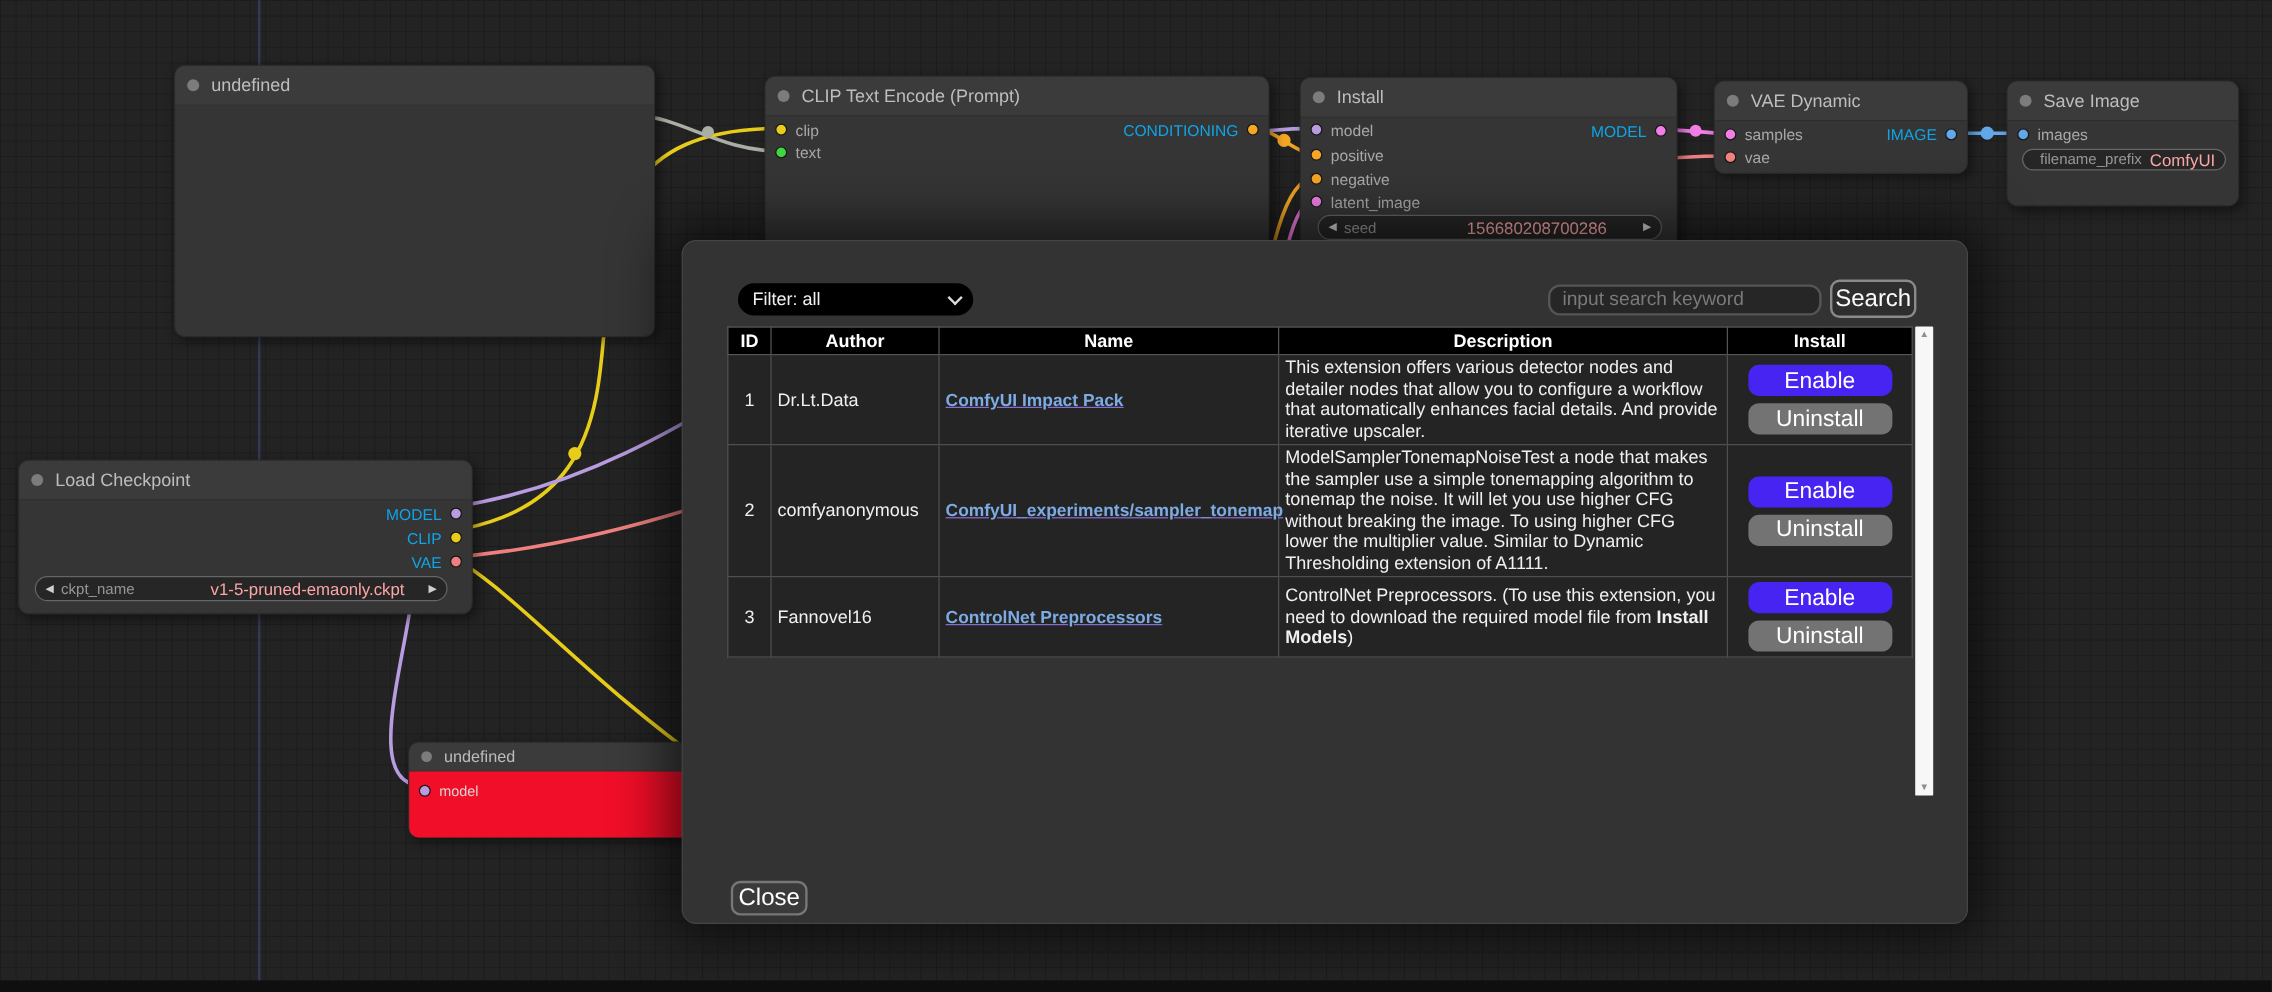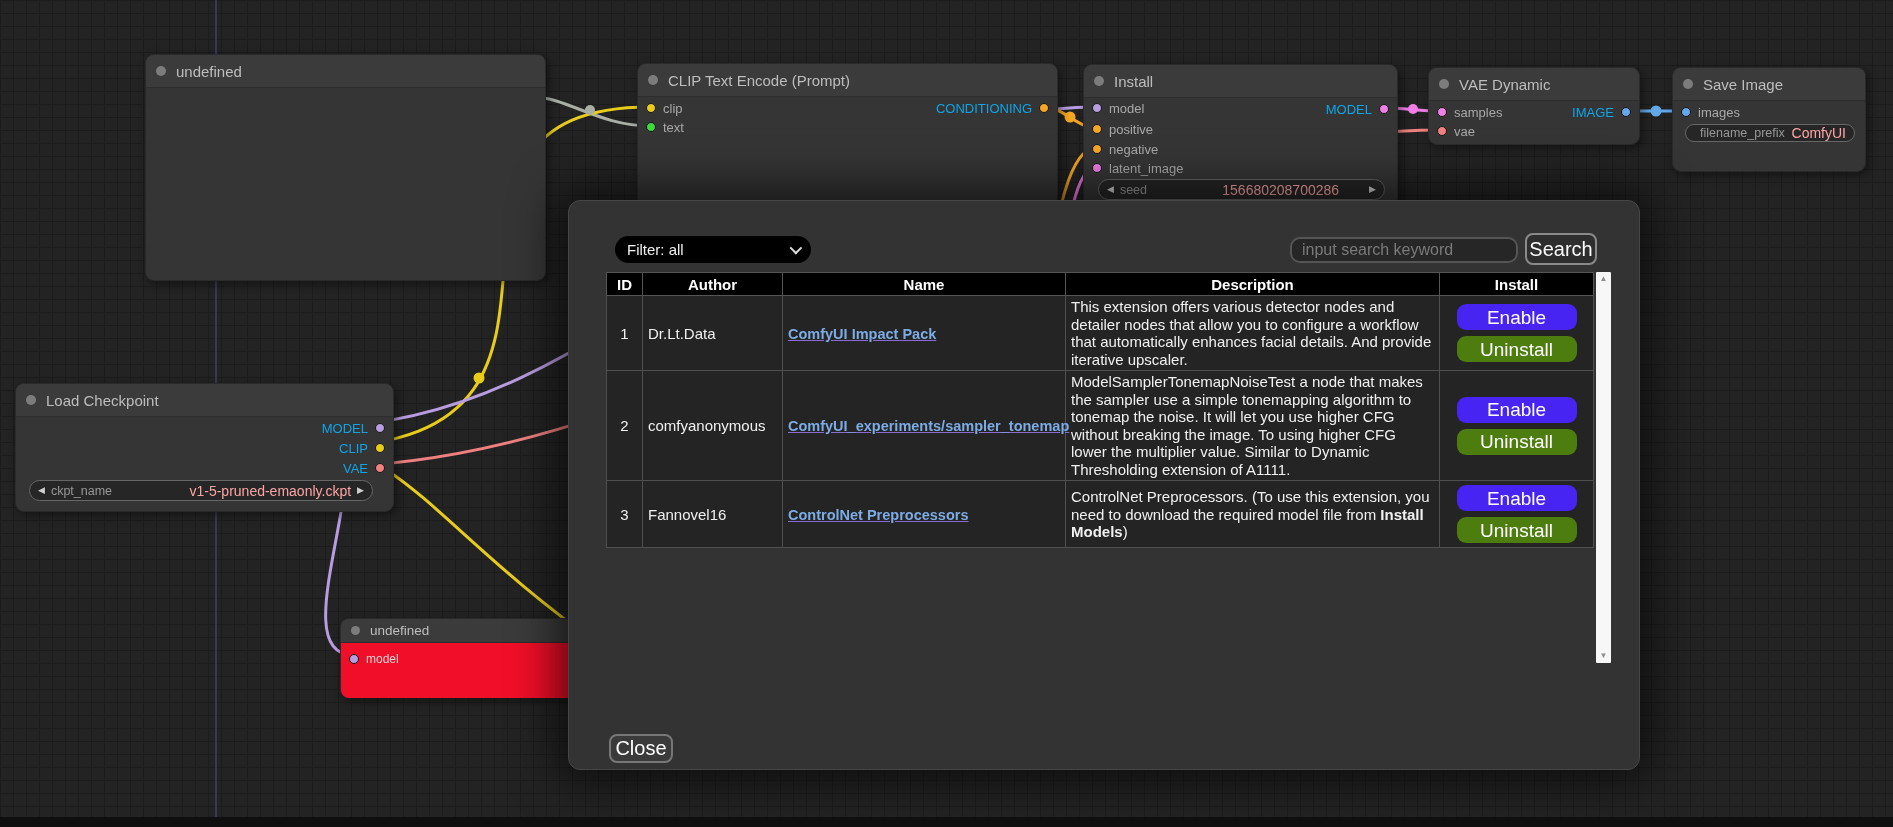--- a/index.html
+++ b/index.html
@@ -47,21 +47,21 @@
   .table-region{position:absolute;left:37px;top:71px;width:1005px;height:391px;}
   table.ext{border-collapse:collapse;width:987px;table-layout:fixed;}
   table.ext th{background:#000;color:#fff;font-weight:bold;font-size:15px;height:22px;border:1px solid #555;padding:0 3px;}
   table.ext td{background:#242424;border:1px solid #4f4f4f;color:#f0f0f0;font-size:15px;vertical-align:middle;padding:2px 5px;}
   td.cid{text-align:center;}
   td.cname a{color:#7dabe4;font-weight:bold;font-size:14.5px;text-decoration:underline;text-decoration-color:#8a6dd4;}
   td.cdesc{font-size:14.5px;line-height:1.17;padding:2px 5px;}
   td.cinstall{text-align:center;}
   .btn-stack{display:flex;flex-direction:column;align-items:center;gap:6px;padding:2px 0;}
   .btn-enable{width:120px;height:26px;border:none;border-radius:9px;background:#4724f2;color:#fff;font-size:19px;line-height:25px;cursor:pointer;padding:0;}
-  .btn-uninstall{width:120px;height:26px;border:none;border-radius:9px;background:#4d7c0f;color:#fff;font-size:19px;line-height:25px;cursor:pointer;padding:0;}
+  .btn-uninstall{width:120px;height:26px;border:none;border-radius:9px;background:#737373;color:#fff;font-size:19px;line-height:25px;cursor:pointer;padding:0;}
   .fake-scrollbar{position:absolute;right:0;top:0;width:15px;height:391px;background:#f7f7f7;display:flex;flex-direction:column;justify-content:space-between;align-items:center;border-radius:1px;cursor:pointer;}
   .sb-arrow{color:#8f8f8f;font-size:8px;line-height:14px;}
   .close-btn{position:absolute;left:40px;top:533px;width:64px;height:29px;background:#3a3a3a;border:2px solid #777;border-radius:8px;color:#fff;font-size:20px;cursor:pointer;padding:0;}
   b.inb{font-weight:bold;}
 </style>
 </head>
 <body>
 
 <div class="axis-line"></div>
 
@@ -203,21 +203,21 @@
       <span class="sdot" style="background:#e8cc1a;"></span>
       <span class="slabel">CLIP</span>
     </div>
     <div class="slot out" style="top:41px;">
       <span class="sdot" style="background:#f08080;"></span>
       <span class="slabel">VAE</span>
     </div>
     <div class="wpill" style="left:13px;right:20px;top:63px;">
       <span class="warr">◀</span>
       <span class="wlabel">ckpt_name</span>
-      <span class="wval" style="">v1-5-pruned-emaonly.ckpt</span>
+      <span class="wval" style="margin-right:14px;">v1-5-pruned-emaonly.ckpt</span>
       <span class="warr">▶</span>
     </div>
   </div>
 </div>
 
 <div class="node" style="left:340px;top:618px;width:240px;height:80px;">
   <div class="ntitle small">
     <span class="tdot" style="width:9px;height:9px;"></span>
     <span class="ttext" style="font-size:13.5px;">undefined</span>
   </div>

